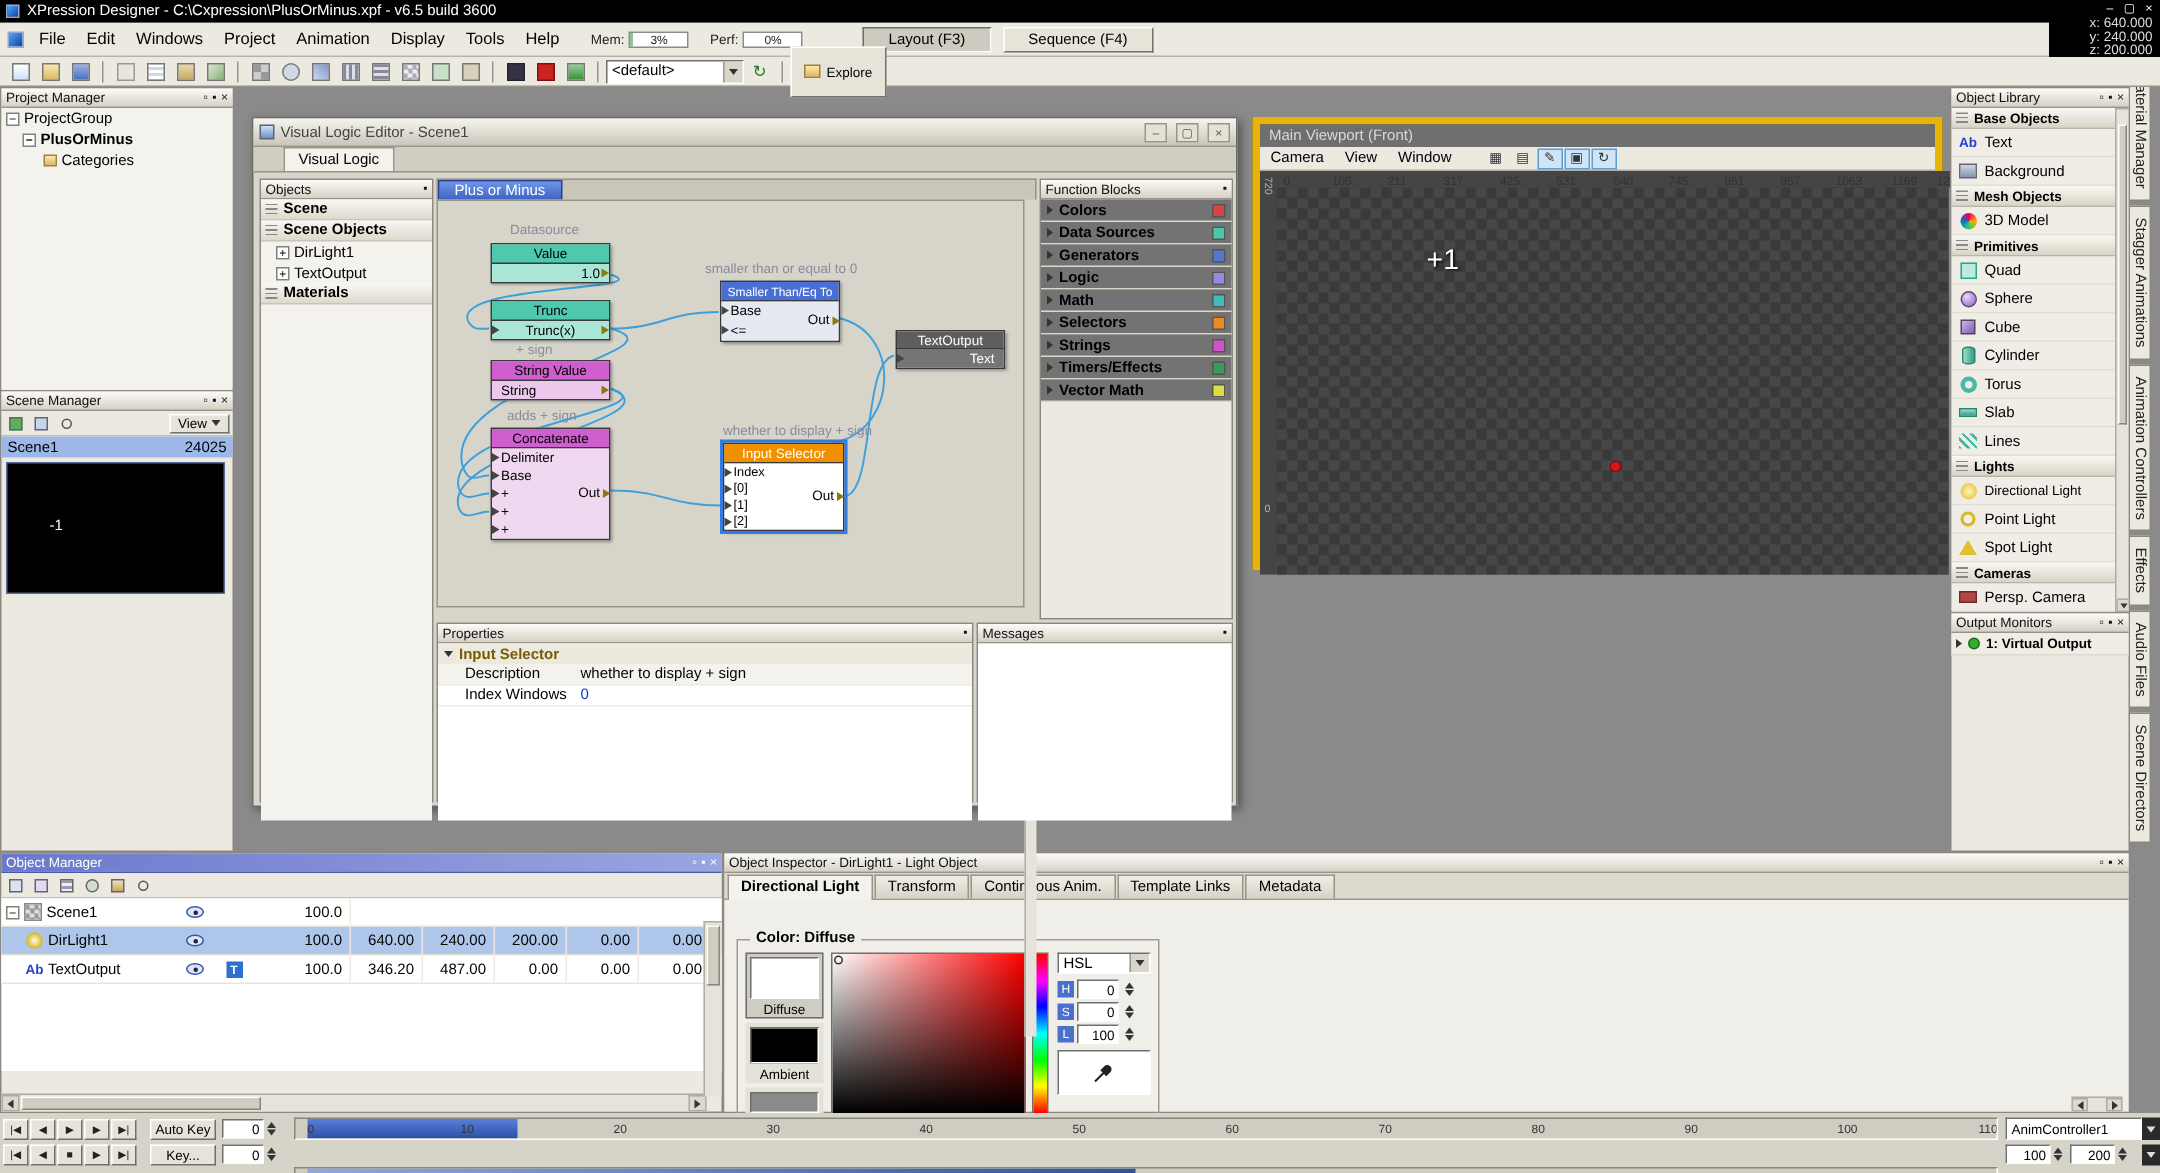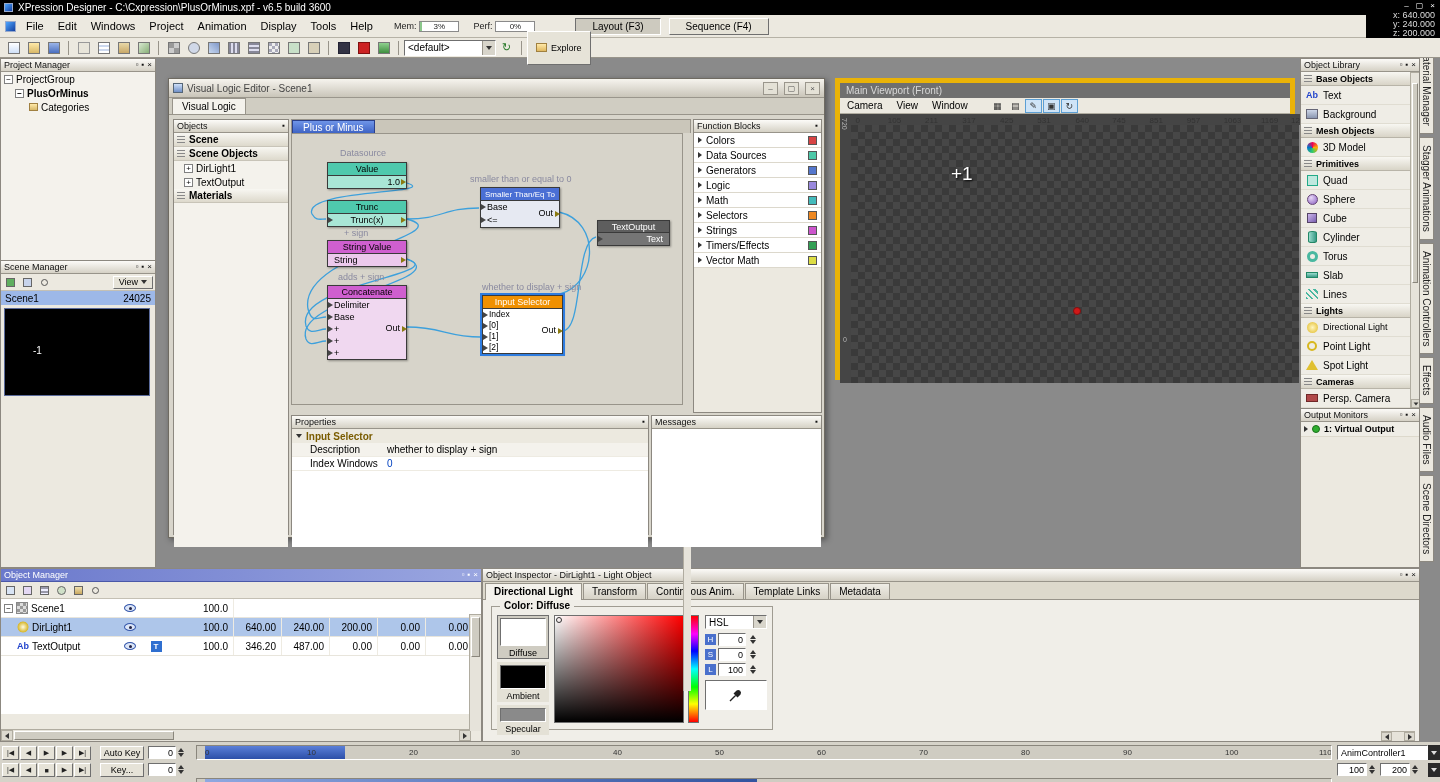--- a/index.html
+++ b/index.html
@@ -39,34 +39,34 @@
 .mini .g{width:9px;height:9px;border:1px solid #666}
 
 .trow{height:14px;display:flex;align-items:center;gap:3px;font-size:10px;padding-left:3px;white-space:nowrap}
 .expbox{width:9px;height:9px;border:1px solid #808080;background:#fff;font-size:8px;line-height:7px;text-align:center;flex:0 0 auto}
 .secrow{height:14px;display:flex;align-items:center;gap:4px;font-weight:bold;font-size:10px;background:linear-gradient(#f8f7f2,#ddd9cc);border-bottom:1px solid #c8c4b8;padding-left:3px}
 .grip{width:8px;height:8px;background:repeating-linear-gradient(#888 0 1px,transparent 1px 3px);flex:0 0 auto}
 
 .vlewin{left:168px;top:78px;width:657px;height:460px;background:#d8d5cb;border:1px solid #6f6b62;box-shadow:2px 2px 6px rgba(0,0,0,.4);z-index:20}
 .winttl{height:19px;background:linear-gradient(#f6f4ee,#c9c5b9);display:flex;align-items:center;gap:4px;padding:0 4px;font-size:10px;color:#444;border-bottom:1px solid #9a968c}
 .winbtn{width:15px;height:13px;border:1px solid #9a968c;background:#e4e1d6;display:flex;align-items:center;justify-content:center;font-size:8px;color:#555;margin-left:2px}
-.vletabs{height:17px;background:#d0cdc2;display:flex;padding-left:3px;border-bottom:1px solid #98948a}
+.vletabs{height:17px;background:#d0cdc2;display:flex;padding-left:20px;border-bottom:1px solid #98948a}
 .vletab{background:#f4f2ec;border:1px solid #98948a;border-bottom:none;padding:2px 9px;font-size:10px}
 .canvastab{background:linear-gradient(#6f95e8,#3a5fc2);color:#fff;font-size:10px;padding:1px 10px;border:1px solid #2a3f8a;display:inline-block}
 
 .node{position:absolute;border:1px solid #3a3a3a;box-shadow:1px 1px 2px rgba(0,0,0,.35);font-size:9px;background:#fff}
 .nh{height:13px;line-height:13px;text-align:center;border-bottom:1px solid #3a3a3a;white-space:nowrap;overflow:hidden}
 .nr{position:relative;height:12px;line-height:12px;padding:0 6px;white-space:nowrap}
 .pin::before{content:"";position:absolute;left:0;top:3px;border-top:3px solid transparent;border-bottom:3px solid transparent;border-left:5px solid #444}
 .pout::after{content:"";position:absolute;right:0;top:3px;border-top:3px solid transparent;border-bottom:3px solid transparent;border-left:5px solid #8a7a10}
 .nout{position:absolute;right:6px;font-size:9px}
 .nout::after{content:"";position:absolute;right:-7px;top:3px;border-top:3px solid transparent;border-bottom:3px solid transparent;border-left:5px solid #8a7a10}
 .nlabel{position:absolute;font-size:9px;color:#8a8aa0;white-space:nowrap}
 
-.fbrow{height:15px;display:flex;align-items:center;gap:4px;padding:0 4px;font-size:10px;font-weight:normal;border-bottom:1px solid #dcd8cc;background:#ffffff}
+.fbrow{height:15px;display:flex;align-items:center;gap:4px;padding:0 4px;font-size:10px;font-weight:bold;border-bottom:1px solid #dcd8cc;background:#737373}
 .fbsq{width:9px;height:9px;border:1px solid #555;margin-left:auto}
 
 .proprow{height:14px;display:flex;align-items:center;font-size:10px;border-bottom:1px solid #eeebe2}
 
 .vpttl{height:15px;background:#6f6f6f;color:#d8d8d8;font-size:10px;display:flex;align-items:center;padding:0 6px}
 .vpmenu{height:16px;background:#ece9e0;display:flex;align-items:center;font-size:10px;border-bottom:1px solid #b0aca0}
 .vpmi{padding:0 7px}
 .vpico{width:17px;height:14px;display:flex;align-items:center;justify-content:center;font-size:9px;color:#333;margin-left:1px;border:1px solid transparent}
 .vpico.on{background:#cfe4f7;border:1px solid #5c9fd4}
 .ruler{background:#454545;color:#b5b5b5;font-size:7px;position:absolute}
@@ -756,21 +756,21 @@
     <span class="pic">×</span>
   </div>
   <div style="height:18px;background:#ddd9cc;display:flex;align-items:flex-end;padding:0 2px;border-bottom:1px solid #98948a">
     <span class="itab on">Directional Light</span>
     <span class="itab">Transform</span>
     <span class="itab">Continuous Anim.</span>
     <span class="itab">Template Links</span>
     <span class="itab">Metadata</span>
   </div>
   <div style="position:relative;height:141px;background:#f0eee8">
-    <div class="groupbox" style="left:8px;top:6px;width:282px;height:124px">
+    <div class="groupbox" style="left:8px;top:26px;width:282px;height:124px">
       <span class="glegend">Color: Diffuse</span>
 
       <div class="a" style="left:5px;top:8px;width:52px">
         <div class="swblock" style="border-color:#6f6f6f;background:#cfccc2">
           <div class="sw" style="height: 28px; background: rgb(255, 255, 255);"></div>
           <div>Diffuse</div>
         </div>
         <div class="swblock" style="margin-top:3px;border-color:transparent">
           <div class="sw" style="height: 24px; background: rgb(0, 0, 0);"></div>
           <div>Ambient</div>

